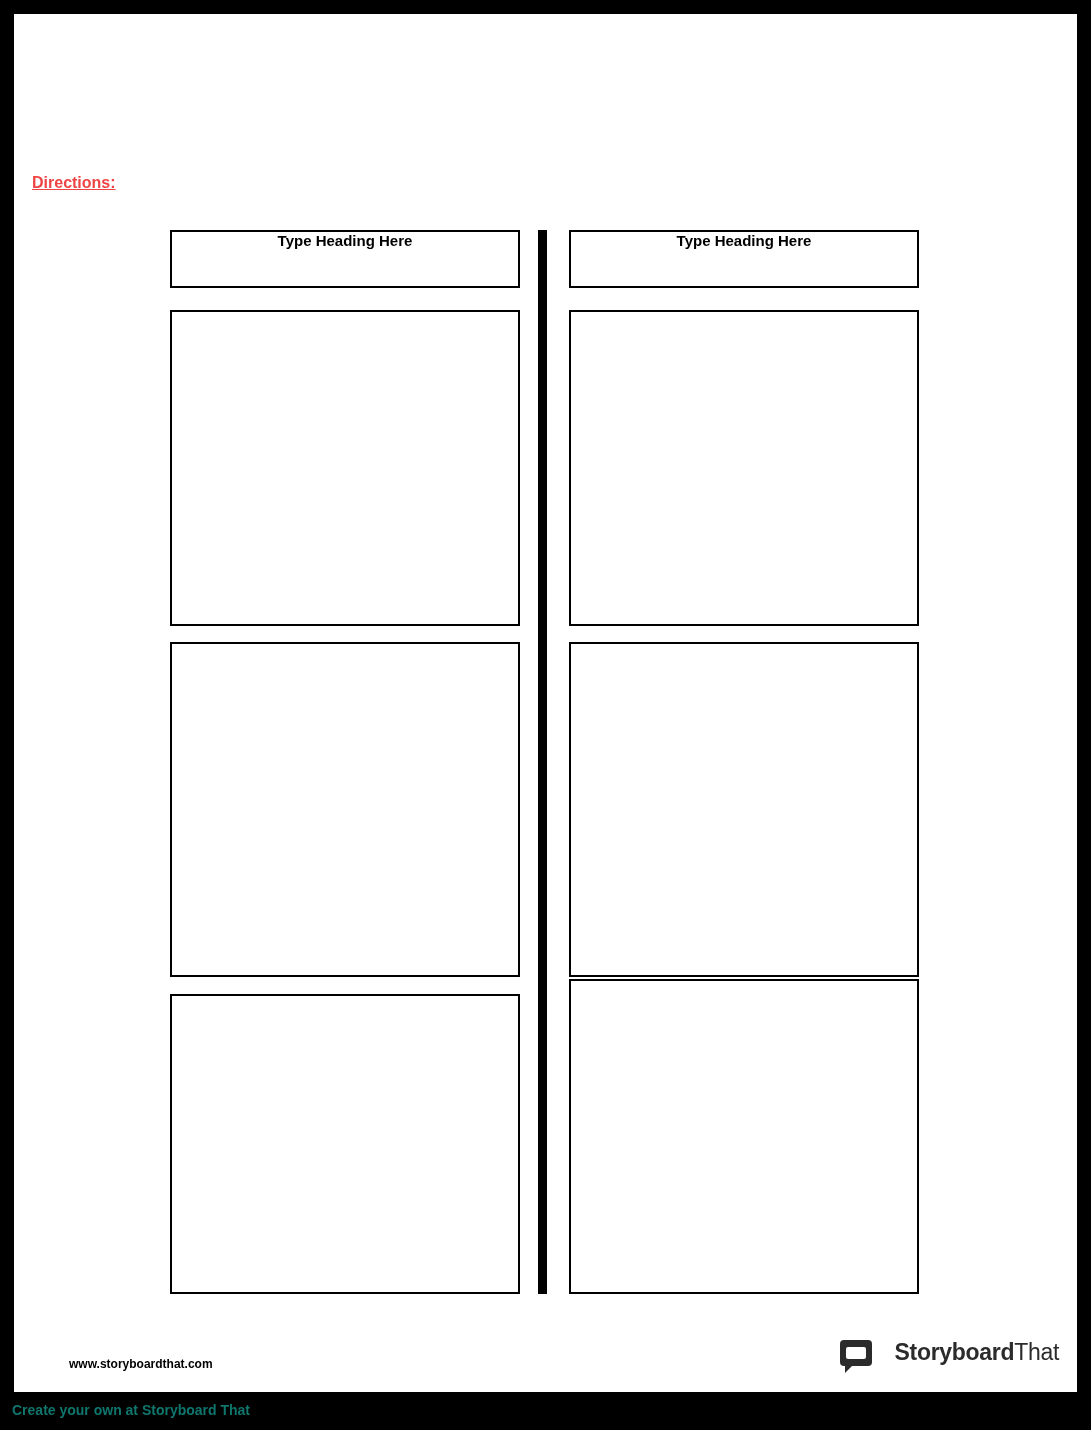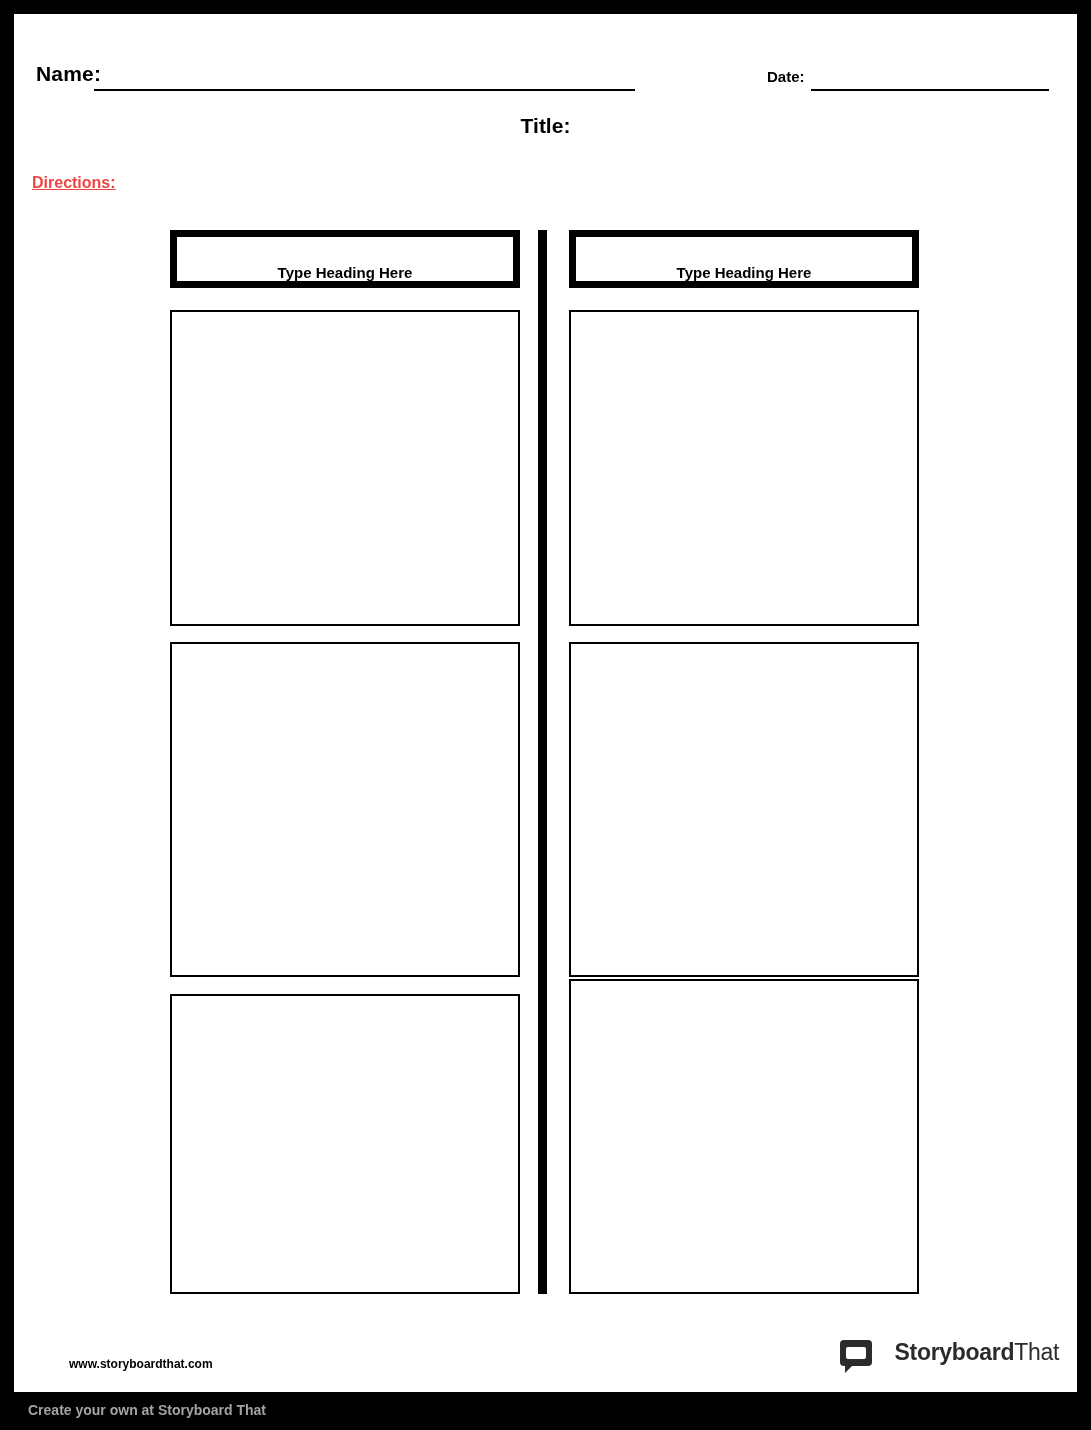--- a/index.html
+++ b/index.html
@@ -111,24 +111,24 @@
     width: 350px;
   }
   .column.left  { left: 156px; }
   .column.right { left: 555px; }
 
   .heading-box {
     position: absolute;
     top: 16px;
     width: 350px;
     height: 58px;
-    border: 7px solid #000000;
+    border: 2px solid #000000;
     box-sizing: border-box;
     display: flex;
-    align-items: flex-end;
+    align-items: flex-start;
     justify-content: center;
     background: #fff;
   }
   .heading-text {
     font-size: 15px;
     font-weight: bold;
     color: #000;
   }
 
   .cell {
@@ -203,40 +203,33 @@
     position: absolute;
     left: 0;
     top: 1400px;
     width: 1091px;
     height: 30px;
     background: #000;
     overflow: hidden;
   }
   .bottom-strip-text {
     position: absolute;
-    left: 28px;
+    left: 12px;
     top: 2px;
     font-size: 14px;
     font-weight: bold;
-    color: #a3a3a3;
+    color: #0f766e;
   }
 </style>
 </head>
 <body>
 
 <div class="page">
 
-  <div class="header-row">
-    <div class="name-label">Name:</div>
-    <div class="name-line"></div>
-    <div class="date-label">Date:</div>
-    <div class="date-line"></div>
-  </div>
-
-  <div class="title-label">Title:</div>
+
 
   <div class="directions-label">Directions:</div>
 
   <div class="grid">
 
     <div class="divider"></div>
 
     <div class="column left">
       <div class="heading-box">
         <span class="heading-text">Type Heading Here</span>

